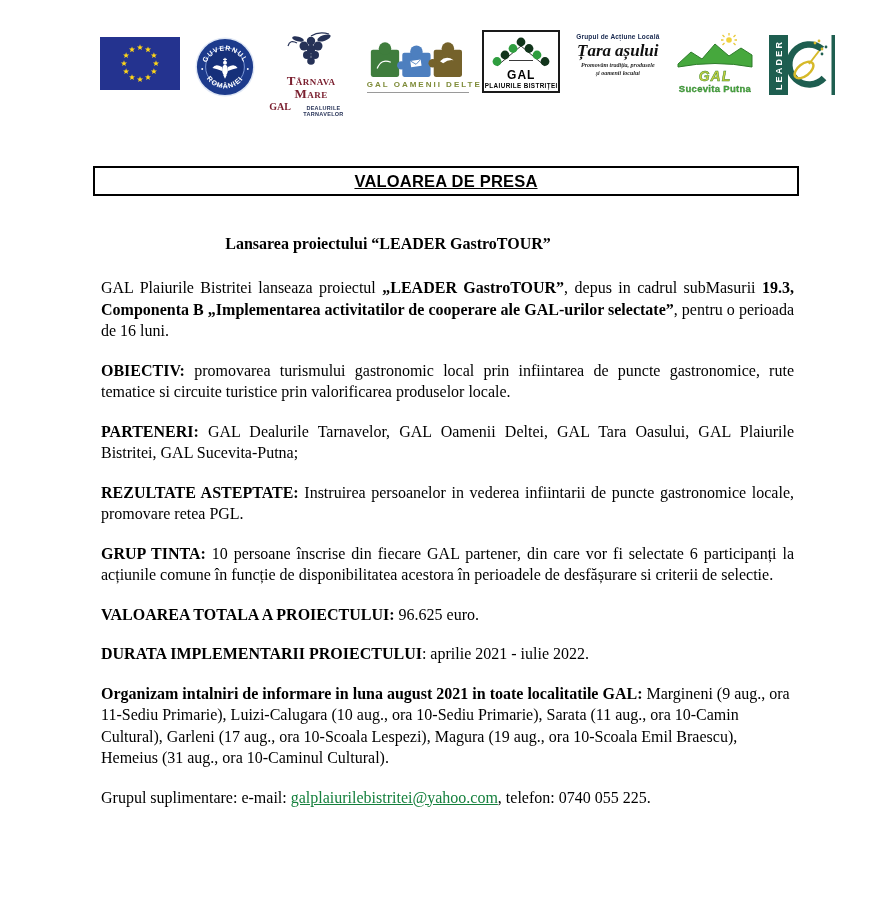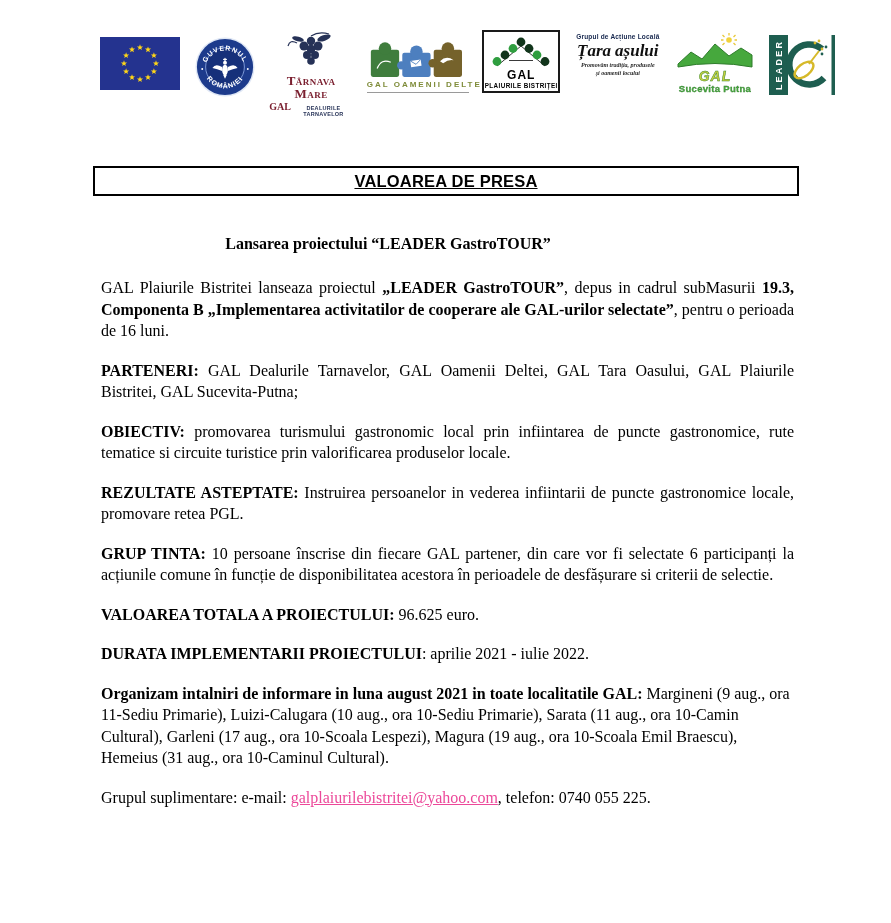--- a/index.html
+++ b/index.html
@@ -42,21 +42,21 @@
   .title-box{position:absolute;left:93px;top:166px;width:702px;height:26px;border:2px solid #000;
              display:flex;align-items:center;justify-content:center;background:#fff;}
   .title-box span{font-family:"Liberation Sans",sans-serif;font-weight:800;font-size:16.5px;
                   text-decoration:underline;letter-spacing:.2px;}
   .subtitle{position:absolute;top:235px;left:0;width:776px;text-align:center;
             font-weight:700;font-size:16px;}
   .body-text{position:absolute;left:97px;top:277px;width:697px;font-size:16px;line-height:21.5px;}
   .body-text p{margin:0 0 18px 4px;}
   .body-text p.justify{text-align:justify;}
   .body-text .bold{font-weight:700;}
-  .body-text a.email{color:#ec4899;cursor:pointer;}
+  .body-text a.email{color:#15803d;cursor:pointer;}
 </style>
 </head>
 <body>
 
 <div class="logos">
 
   <div class="logo eu-flag">
     <svg width="80" height="53" viewBox="0 0 80 53">
       <defs>
         <path id="eu-star" fill="#ffd617" d="M0,-3.2 L0.79,-1.09 L3.04,-0.99 L1.28,0.42 L1.88,2.59 L0,1.35 L-1.88,2.59 L-1.28,0.42 L-3.04,-0.99 L-0.79,-1.09 Z"></path>
@@ -209,21 +209,21 @@
 </div>
 
 <div class="title-box">
   <span>VALOAREA DE PRESA</span>
 </div>
 
 <div class="subtitle">Lansarea proiectului “LEADER GastroTOUR”</div>
 
 <div class="body-text" id="body-text">
     <p class="justify"><span>GAL Plaiurile Bistritei lanseaza proiectul </span><span class="bold">„LEADER GastroTOUR”</span><span>, depus in cadrul subMasurii </span><span class="bold">19.3, Componenta B „Implementarea activitatilor de cooperare ale GAL-urilor selectate”</span><span>, pentru o perioada de 16 luni.</span></p>
+    <p class="justify"><span class="bold">OBIECTIV:</span><span> promovarea turismului gastronomic local prin infiintarea de puncte gastronomice, rute tematice si circuite turistice prin valorificarea produselor locale.</span></p>
     <p class="justify"><span class="bold">PARTENERI:</span><span> GAL Dealurile Tarnavelor, GAL Oamenii Deltei,  GAL Tara Oasului, GAL Plaiurile Bistritei, GAL Sucevita-Putna;</span></p>
-    <p class="justify"><span class="bold">OBIECTIV:</span><span> promovarea turismului gastronomic local prin infiintarea de puncte gastronomice, rute tematice si circuite turistice prin valorificarea produselor locale.</span></p>
     <p class="justify"><span class="bold">REZULTATE ASTEPTATE:</span><span> Instruirea persoanelor in vederea infiintarii de puncte gastronomice locale, promovare retea PGL.</span></p>
     <p class="justify"><span class="bold">GRUP TINTA:</span><span> 10 persoane înscrise din fiecare GAL partener, din care vor fi selectate 6 participanți la acțiunile comune în funcție de disponibilitatea acestora în perioadele de desfășurare si criterii de selectie.</span></p>
     <p class="left"><span class="bold">VALOAREA TOTALA A PROIECTULUI:</span><span> 96.625 euro.</span></p>
     <p class="left"><span class="bold">DURATA IMPLEMENTARII PROIECTULUI</span><span>: aprilie 2021 - iulie 2022.</span></p>
     <p class="left"><span class="bold">Organizam intalniri de informare in luna august 2021 in toate localitatile GAL:</span><span> Margineni (9 aug., ora 11-Sediu Primarie),  Luizi-Calugara (10 aug., ora 10-Sediu Primarie),  Sarata (11 aug., ora 10-Camin Cultural),  Garleni (17 aug., ora 10-Scoala Lespezi), Magura (19 aug., ora 10-Scoala Emil Braescu), Hemeius (31 aug., ora 10-Caminul Cultural).</span></p>
     <p class="left"><span>Grupul suplimentare: e-mail: </span><a class="email" href="#">galplaiurilebistritei@yahoo.com</a><span>, telefon: 0740 055 225.</span></p>
   </div>
 
 </body></html>

